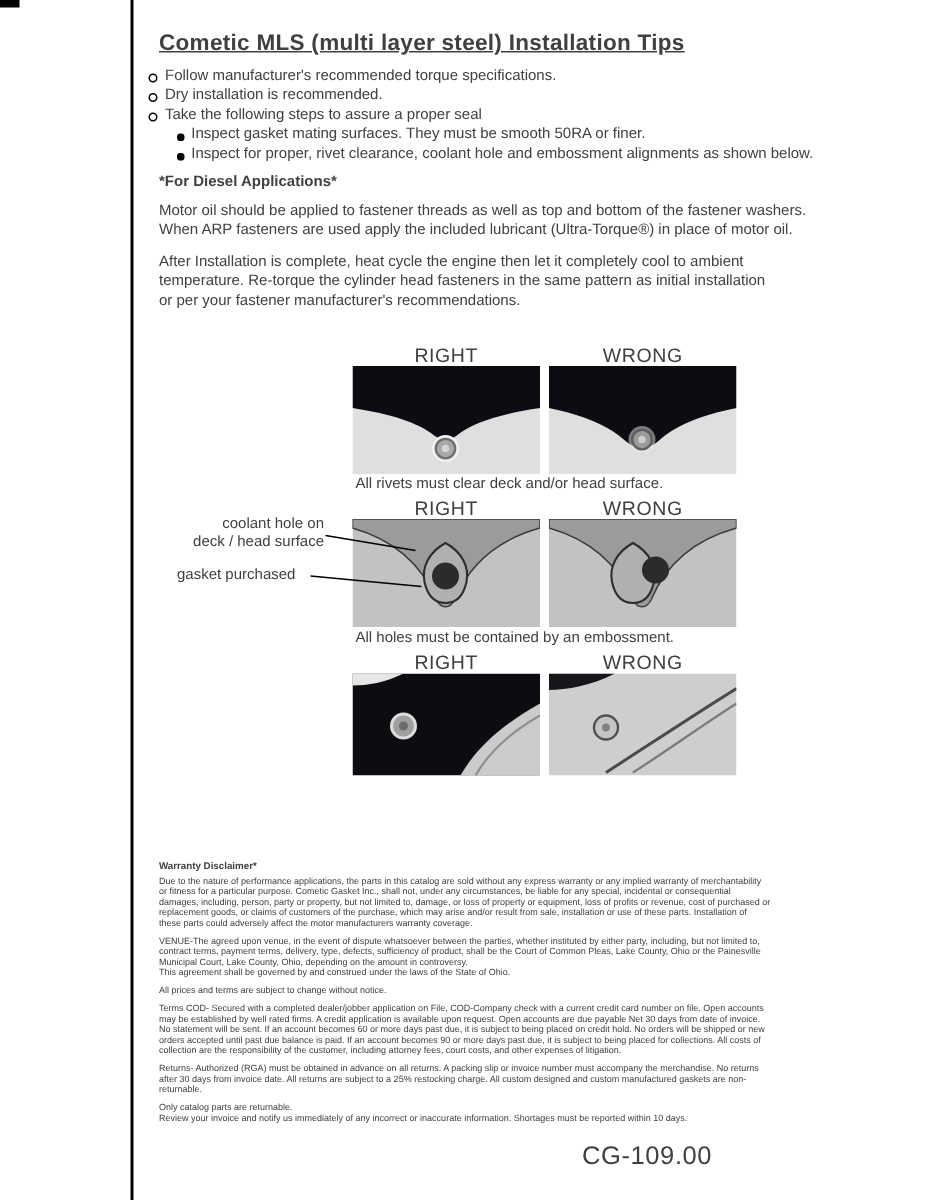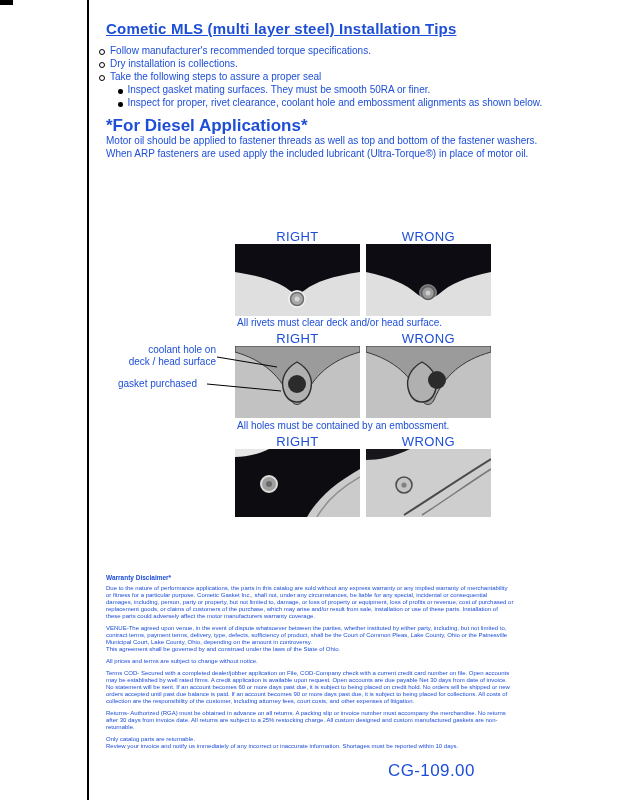--- a/index.html
+++ b/index.html
@@ -1,34 +1,34 @@
 <!DOCTYPE html>
 <html><head>
 <meta charset="utf-8">
 <style>
   html,body { margin:0; padding:0; background:#ffffff; }
   .page {
     position:relative; width:618px; height:800px; background:#ffffff;
-    font-family:"Liberation Sans", sans-serif; color:#1d4ed8; overflow:hidden;
+    font-family:"Liberation Sans", sans-serif; color:#404040; overflow:hidden;
   }
   .corner-mark { position:absolute; left:0; top:0; width:13px; height:5px; background:#000; }
   .left-rule  { position:absolute; left:87px; top:0; width:2px; height:800px; background:#000; }
 
   .title {
     position:absolute; left:106px; top:20px; margin:0;
     font-size:15px; font-weight:bold; text-decoration:underline; letter-spacing:0.2px;
   }
 
   .tips { position:absolute; left:99px; top:44px; font-size:10px; line-height:13px; }
   .tip-row { display:flex; align-items:center; }
   .tip-row.sub { margin-left:19px; }
   .marker-open  { flex:none; width:4px; height:4px; border:1px solid #000; border-radius:50%; margin:3.5px 5px 0 0; }
   .marker-filled{ flex:none; width:4.5px; height:4.5px; background:#000; border-radius:50%; margin:3.5px 5px 0 0; }
 
-  .diesel-heading { position:absolute; left:106px; top:116px; margin:0; font-size:17px; font-weight:bold; }
+  .diesel-heading { position:absolute; left:106px; top:116px; margin:0; font-size:10px; font-weight:bold; }
   .para { position:absolute; left:106px; margin:0; font-size:10px; line-height:13px; white-space:pre-line; width:440px; }
   .para-1 { top:134px; }
   .para-2 { top:168px; }
   .note   { top:209px; }
 
   .dg-head { position:absolute; left:235px; width:256px; display:flex; justify-content:space-between; }
   .dg-head span { width:125px; text-align:center; font-size:13px; letter-spacing:0.4px; }
   .dg-head-1 { top:229px; } .dg-head-2 { top:331px; } .dg-head-3 { top:434px; }
 
   .panels { position:absolute; left:235px; width:256px; display:flex; justify-content:space-between; }
@@ -61,39 +61,42 @@
 
   <h1 class="title">Cometic MLS (multi layer steel) Installation Tips</h1>
 
   <div class="tips">
     <div class="tip-row">
       <span class="marker-open"></span>
       <span>Follow manufacturer's recommended torque specifications.</span>
     </div>
     <div class="tip-row">
       <span class="marker-open"></span>
-      <span>Dry installation is collections.</span>
+      <span>Dry installation is recommended.</span>
     </div>
     <div class="tip-row">
       <span class="marker-open"></span>
       <span>Take the following steps to assure a proper seal</span>
     </div>
     <div class="tip-row sub">
       <span class="marker-filled"></span>
       <span>Inspect gasket mating surfaces.  They must be smooth 50RA or finer.</span>
     </div>
     <div class="tip-row sub">
       <span class="marker-filled"></span>
       <span>Inspect for proper, rivet clearance, coolant hole and embossment alignments as shown below.</span>
     </div>
   </div>
 
   <h2 class="diesel-heading">*For Diesel Applications*</h2>
   <p class="para para-1">Motor oil should be applied to fastener threads as well as top and bottom of the fastener washers.
 When ARP fasteners are used apply the included lubricant (Ultra-Torque®) in place of motor oil.</p>
+  <p class="para para-2">After Installation is complete, heat cycle the engine then let it completely cool to ambient
+temperature. Re-torque the cylinder head fasteners in the same pattern as initial installation
+or per your fastener manufacturer's recommendations.</p>
 
   <div class="dg-head dg-head-1">
     <span>RIGHT</span>
     <span>WRONG</span>
   </div>
   <div class="panels panels-1">
     <svg width="125" height="72" viewBox="0 0 125 72">
       <rect width="125" height="72" fill="#dfdfdf"></rect>
       <path d="M0 0 H125 V28 C98 32 80 38 70 46 C65 50 59 50 54 46 C44 38 26 32 0 28 Z" fill="#0c0c12"></path>
       <circle cx="62" cy="55" r="9" fill="#f0f0f0"></circle>

